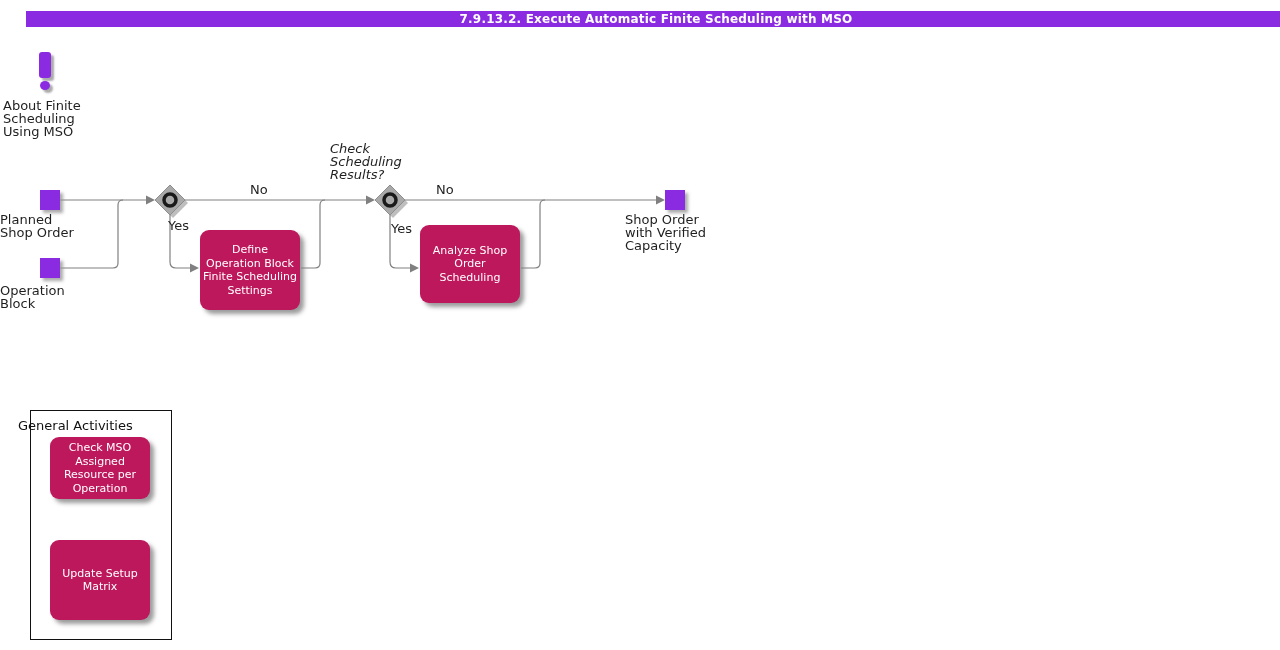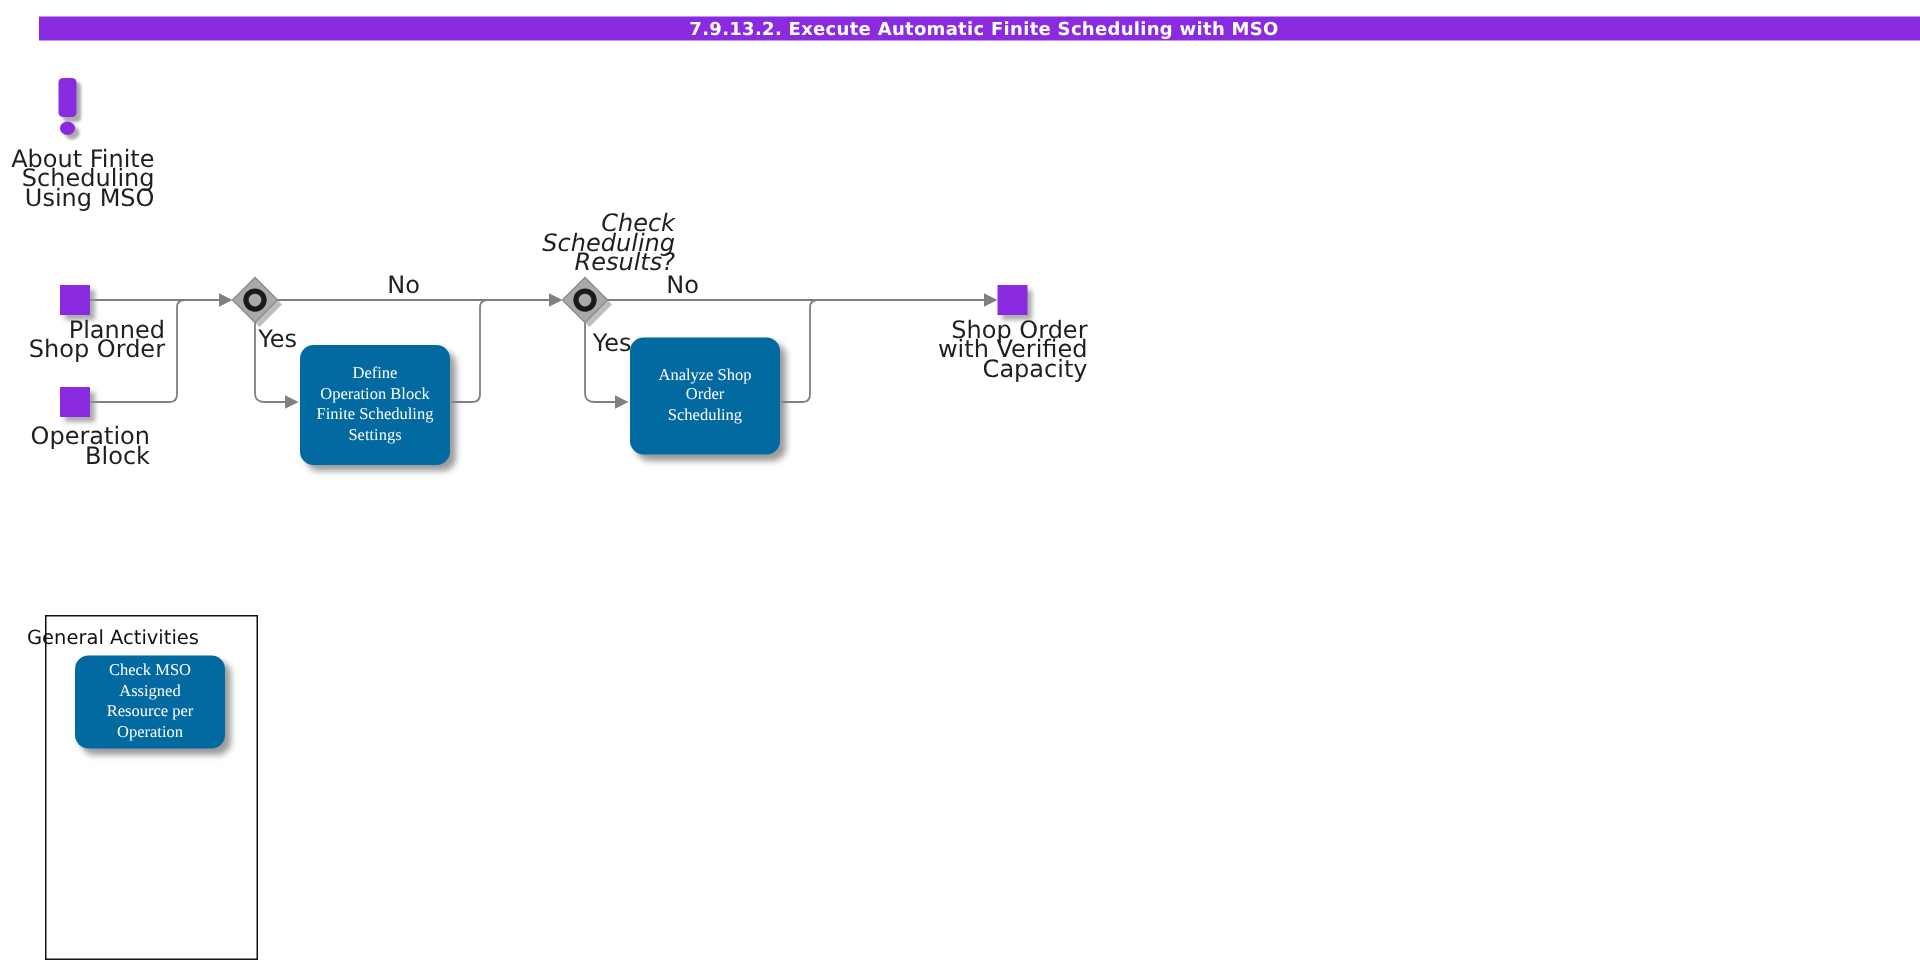--- a/index.html
+++ b/index.html
@@ -5,39 +5,39 @@
   html,body{margin:0;padding:0;background:#ffffff;}
   body{width:1280px;height:650px;position:relative;font-family:"DejaVu Sans","Liberation Sans",sans-serif;overflow:hidden;}
   #canvas{position:absolute;inset:0;width:1280px;height:650px;}
 
   .titlebar{
     position:absolute;left:10px;top:11px;width:1260px;height:16px;
     background:#8A2BE2;color:#ffffff;font-size:12px;font-weight:bold;
     display:flex;align-items:center;justify-content:center;letter-spacing:.2px;margin-left:16px;
   }
 
-  .lbl{position:absolute;font-size:16px;line-height:13px;color:#1f1f1f;
-       text-align:right;white-space:pre-line;}
+  .lbl{position:absolute;font-size:13px;line-height:13px;color:#1f1f1f;
+       text-align:left;white-space:pre-line;}
 
   
   .excl-bar{position:absolute;left:39px;top:52px;width:12px;height:26px;
     background:#8A2BE2;border-radius:3px;box-shadow:3px 3px 2px rgba(150,150,150,.8);}
   .excl-dot{position:absolute;left:40px;top:81px;width:10px;height:9px;
     background:#8A2BE2;border-radius:50%;box-shadow:3px 3px 2px rgba(150,150,150,.8);}
 
   .pnode{position:absolute;width:20px;height:20px;background:#8A2BE2;
     box-shadow:3px 3px 3px rgba(150,150,150,.8);cursor:pointer;}
   #start1{left:40px;top:190px;}
   #start2{left:40px;top:258px;}
   #endnode{left:665px;top:190px;}
 
-  .activity{position:absolute;width:100px;background:#0369a1;border-radius:9px;
+  .activity{position:absolute;width:100px;background:#be185d;border-radius:9px;
     color:#ffffff;font-size:11px;line-height:13.5px;text-align:center;white-space:pre-line;
     display:flex;align-items:center;justify-content:center;
-    box-shadow:4px 4px 4px rgba(130,130,130,.8);cursor:pointer;font-family:Liberation Serif, serif;}
+    box-shadow:4px 4px 4px rgba(130,130,130,.8);cursor:pointer;}
   #act1{left:200px;top:230px;height:80px;}
   #act2{left:420px;top:225px;height:78px;}
   #ga1{left:50px;top:437px;height:62px;}
   #ga2{left:50px;top:540px;height:80px;}
 
   .ga-box{position:absolute;left:30px;top:410px;width:140px;height:228px;
     border:1.5px solid #111111;background:#ffffff;}
   .ga-title{position:absolute;left:18px;top:418px;width:140px;text-align:left;
     font-size:13px;color:#111111;}
 
@@ -90,21 +90,21 @@
     </g>
   </svg>
 
   <div class="excl-bar"></div>
   <div class="excl-dot"></div>
   <div class="lbl" style="left:3px;top:99px;width:100px;">About Finite
 Scheduling
 Using MSO</div>
 
   <div class="pnode" id="start1"></div>
-  <div class="lbl" style="left:10px;top:213px;width:100px;">Planned
+  <div class="lbl" style="left:0px;top:213px;width:100px;">Planned
 Shop Order</div>
 
   <div class="pnode" id="start2"></div>
   <div class="lbl" style="left:0px;top:284px;width:100px;">Operation
 Block</div>
 
   <div class="lbl" style="left:250px;top:183px;width:30px;">No</div>
   <div class="lbl" style="left:168px;top:219px;width:30px;">Yes</div>
 
   <div class="activity" id="act1">Define
@@ -126,14 +126,16 @@
   <div class="lbl" style="left:625px;top:213px;width:100px;">Shop Order
 with Verified
 Capacity</div>
 
   <div class="ga-box"></div>
   <div class="ga-title">General Activities</div>
   <div class="activity" id="ga1">Check MSO
 Assigned
 Resource per
 Operation</div>
+  <div class="activity" id="ga2">Update Setup
+Matrix</div>
 
 </div>
 
 </body></html>

